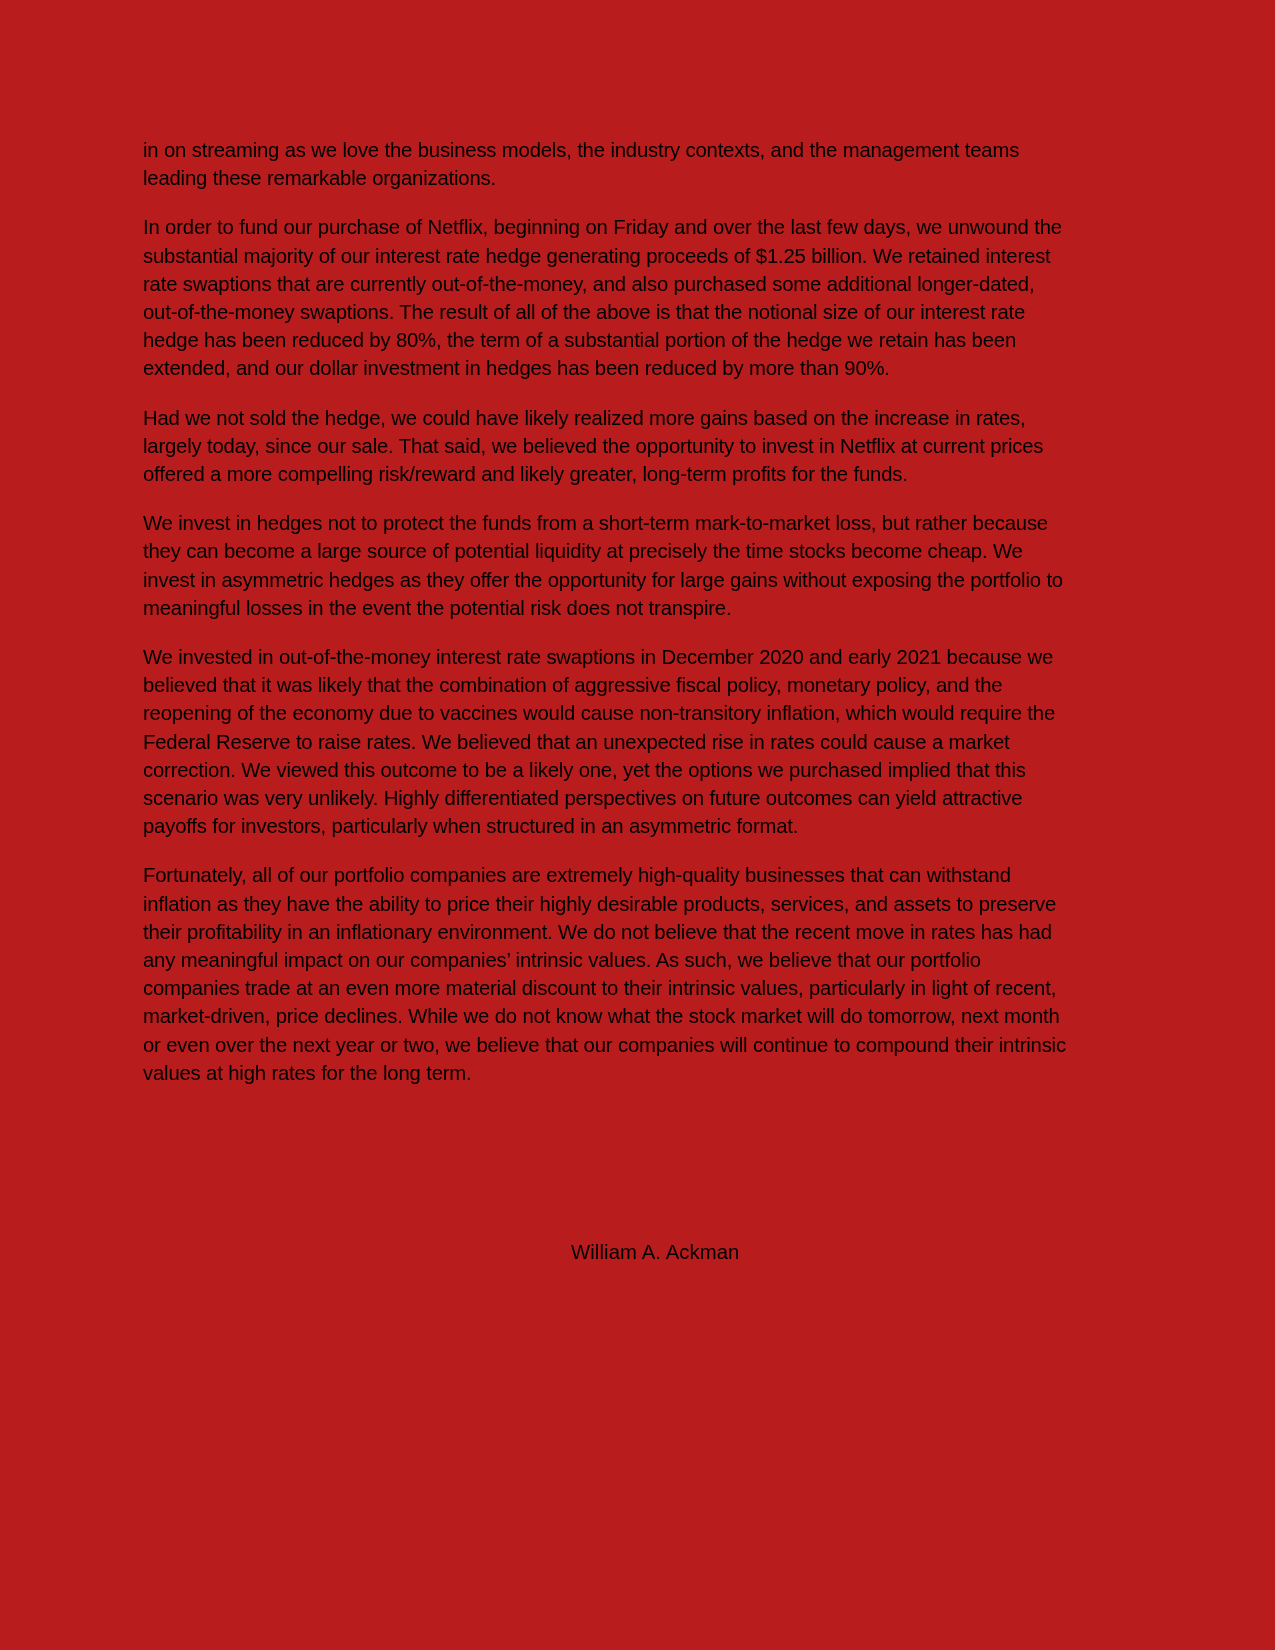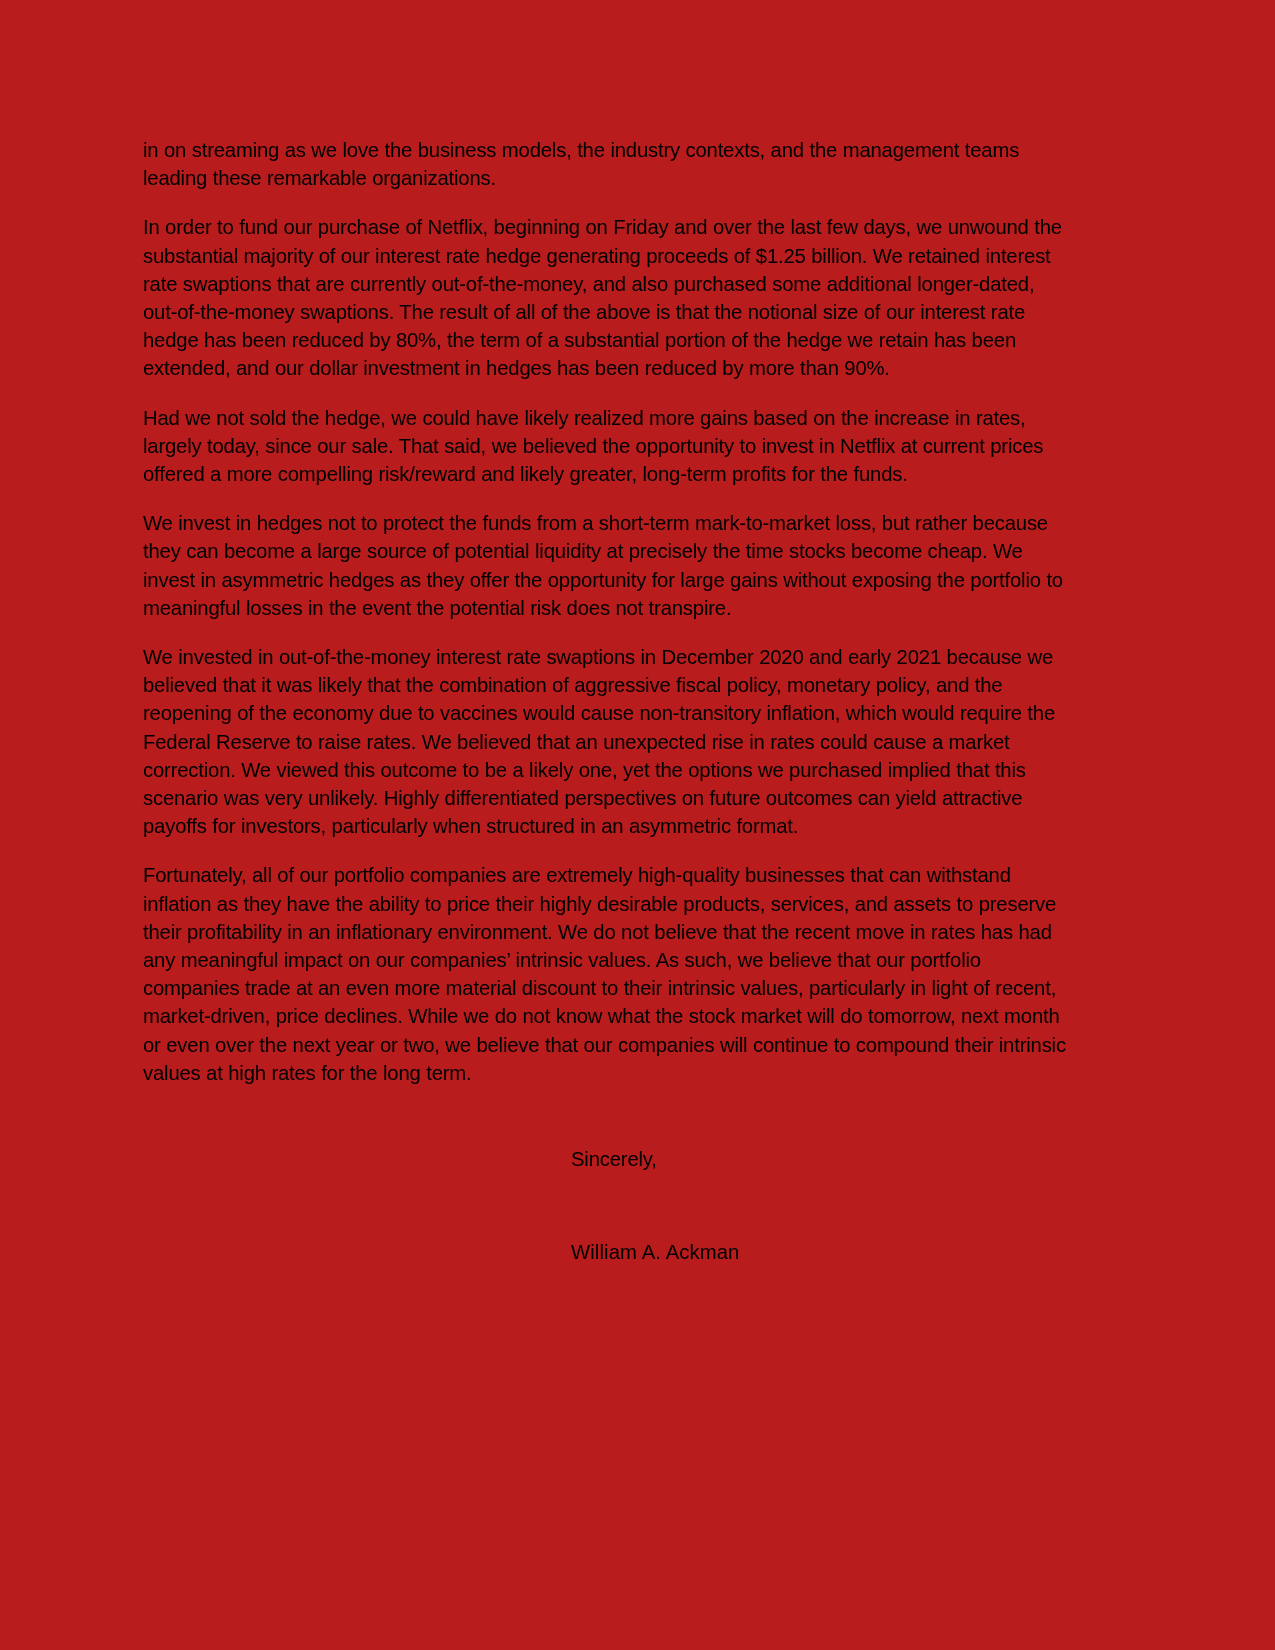--- a/index.html
+++ b/index.html
@@ -77,19 +77,16 @@
 
   <div class="letter-body">
     <p class="para">in on streaming as we love the business models, the industry contexts, and the management teams leading these remarkable organizations.</p>
     <p class="para">In order to fund our purchase of Netflix, beginning on Friday and over the last few days, we unwound the substantial majority of our interest rate hedge generating proceeds of $1.25 billion.  We retained interest rate swaptions that are currently out-of-the-money, and also purchased some additional longer-dated, out-of-the-money swaptions.  The result of all of the above is that the notional size of our interest rate hedge has been reduced by 80%, the term of a substantial portion of the hedge we retain has been extended, and our dollar investment in hedges has been reduced by more than 90%.</p>
     <p class="para">Had we not sold the hedge, we could have likely realized more gains based on the increase in rates, largely today, since our sale.  That said, we believed the opportunity to invest in Netflix at current prices offered a more compelling risk/reward and likely greater, long-term profits for the funds.</p>
     <p class="para">We invest in hedges not to protect the funds from a short-term mark-to-market loss, but rather because they can become a large source of potential liquidity at precisely the time stocks become cheap.  We invest in asymmetric hedges as they offer the opportunity for large gains without exposing the portfolio to meaningful losses in the event the potential risk does not transpire.</p>
     <p class="para">We invested in out-of-the-money interest rate swaptions in December 2020 and early 2021 because we believed that it was likely that the combination of aggressive fiscal policy, monetary policy, and the reopening of the economy due to vaccines would cause non-transitory inflation, which would require the Federal Reserve to raise rates.  We believed that an unexpected rise in rates could cause a market correction.  We viewed this outcome to be a likely one, yet the options we purchased implied that this scenario was very unlikely.  Highly differentiated perspectives on future outcomes can yield attractive payoffs for investors, particularly when structured in an asymmetric format.</p>
     <p class="para">Fortunately, all of our portfolio companies are extremely high-quality businesses that can withstand inflation as they have the ability to price their highly desirable products, services, and assets to preserve their profitability in an inflationary environment.  We do not believe that the recent move in rates has had any meaningful impact on our companies’ intrinsic values.  As such, we believe that our portfolio companies trade at an even more material discount to their intrinsic values, particularly in light of recent, market-driven, price declines.  While we do not know what the stock market will do tomorrow, next month or even over the next year or two, we believe that our companies will continue to compound their intrinsic values at high rates for the long term.</p>
   </div>
 
-  <div class="closing-block">
-    <p class="closing-line">Sincerely,</p>
-  </div>
 
   <p class="signature-name">William A. Ackman</p>
 
 </div>
 
 </body></html>

